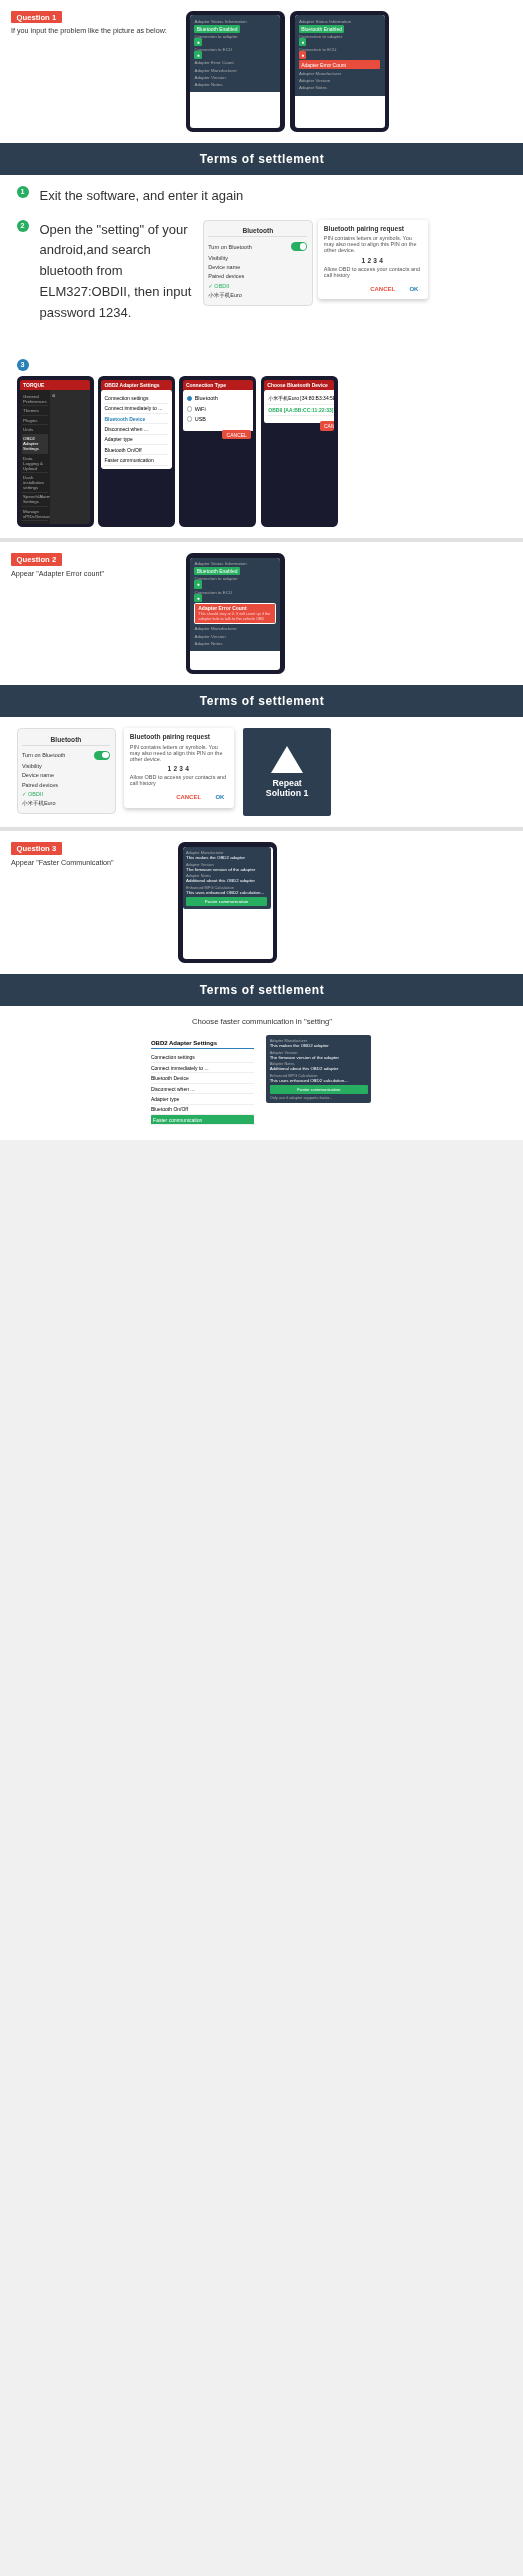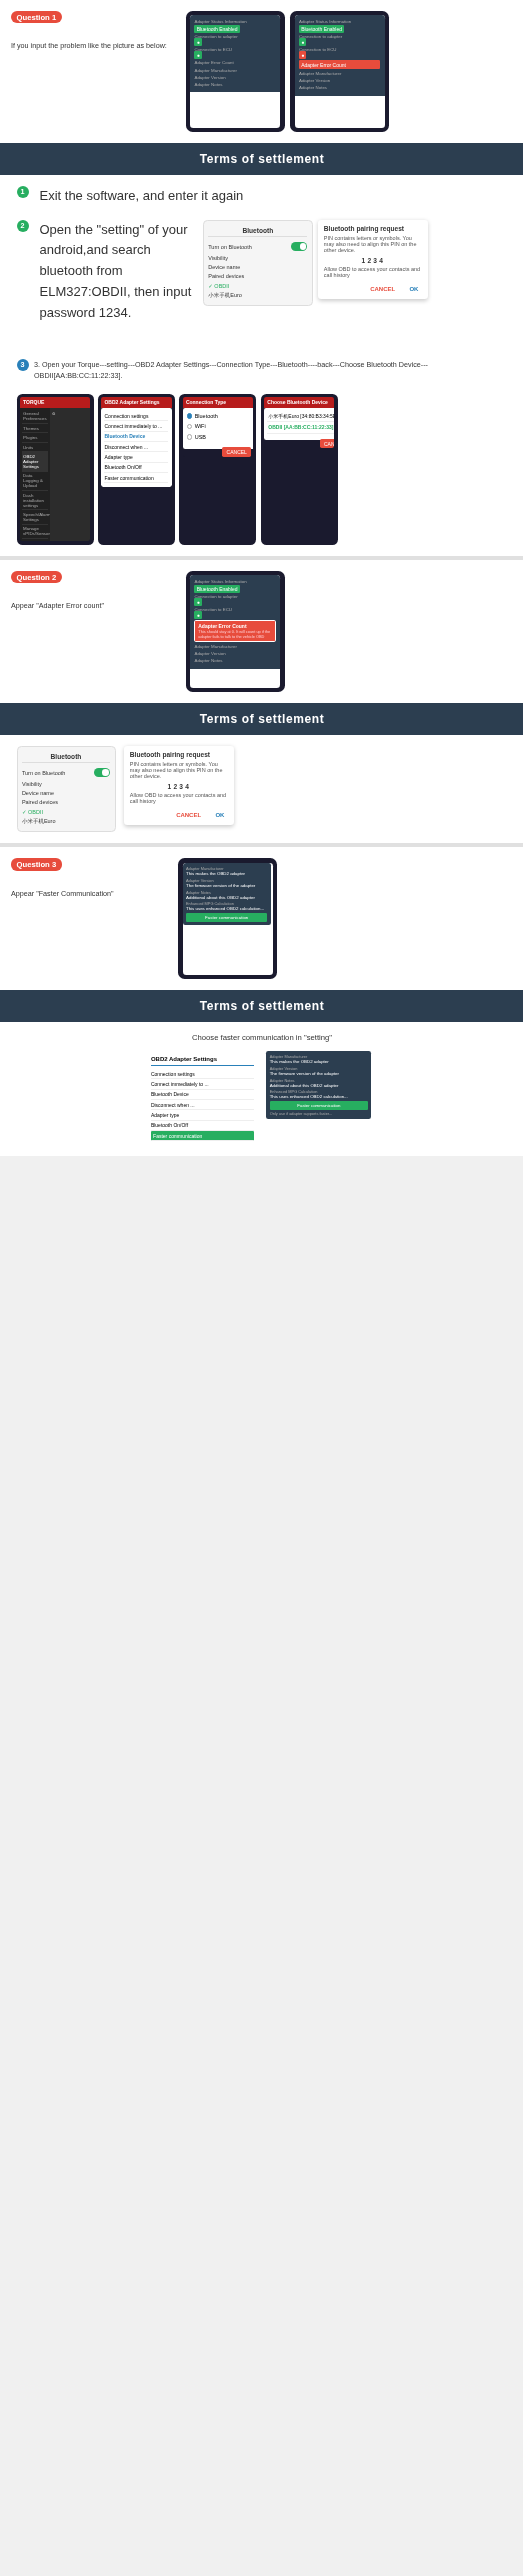--- a/index.html
+++ b/index.html
@@ -20,25 +20,25 @@
       align-items: flex-start;
     }
     .intro-left {
       flex: 1;
       min-width: 110px;
     }
     .question-badge {
       display: inline-block;
       background: #e74c3c;
       color: #fff;
-      border-radius: 6px;
+      border-radius: 1px;
       padding: 1.7px 5.5px;
       font-weight: bold;
       font-size: 7.7px;
-      margin-bottom: 18px;
+      margin-bottom: 3px;
     }
     .intro-text {
       font-size: 7.2px;
       line-height: 1.5;
     }
     .intro-phones {
       display: flex;
       gap: 5.5px;
       flex: 2;
     }
@@ -589,21 +589,20 @@
           <button class="dialog-btn">OK</button>
         </div>
       </div>
     </div>
   </div>
 </div>
 
 <div class="torque-section">
   <div style="display:flex; gap:5.5px; align-items:flex-start; margin-bottom:5.5px;">
     <span class="number-badge nb-blue">3</span>
-    <p class="step3-text">3. Open your Torque---setting---OBD2 Adapter Settings---Connection Type---Bluetooth----back---Choose Bluetooth Device---OBDII[AA:BB:CC:11:22:33].</p>
   </div>
 
   <div class="torque-screenshots">
 
     <div class="torque-phone">
       <div class="torque-screen">
         <div class="torque-topbar">TORQUE</div>
         <div class="torque-sidebar">
           <div class="torque-nav">
             <div class="torque-nav-item">General Preferences</div>
@@ -754,20 +753,24 @@
         <div style="font-size:5.5px; color:#555; margin-bottom:3.3px;">PIN contains letters or symbols. You may also need to align this PIN on the other device.</div>
         <div style="font-size:6.6px; font-weight:bold; text-align:center; letter-spacing:2.2px; margin-bottom:2.2px;">1234</div>
         <div style="font-size:5.5px; color:#555; margin-bottom:3.3px;">Allow OBD to access your contacts and call history</div>
         <div class="dialog-buttons">
           <button class="dialog-btn cancel">CANCEL</button>
           <button class="dialog-btn">OK</button>
         </div>
       </div>
     </div>
 
+    <div class="repeat-solution-box">
+      <div class="arrow-up"></div>
+      <div class="repeat-label">Repeat<br>Solution 1</div>
+    </div>
   </div>
 </div>
 
 <div class="section-divider"></div>
 
 <div class="question3-section">
   <div style="flex:1; min-width:110px;">
     <span class="question-badge">Question 3</span>
     <p class="intro-text">Appear "Faster Communication"</p>
   </div>

